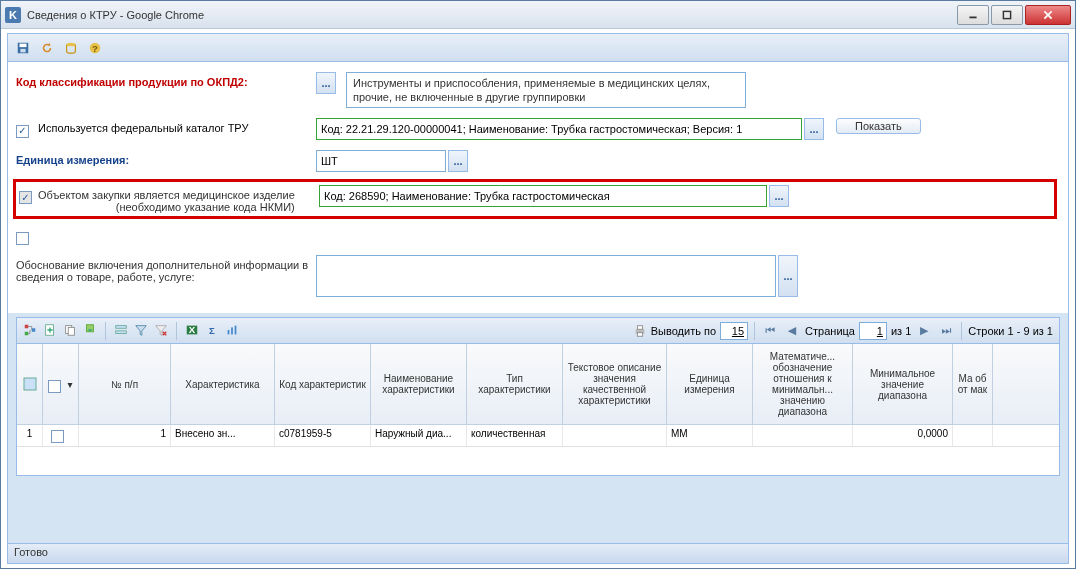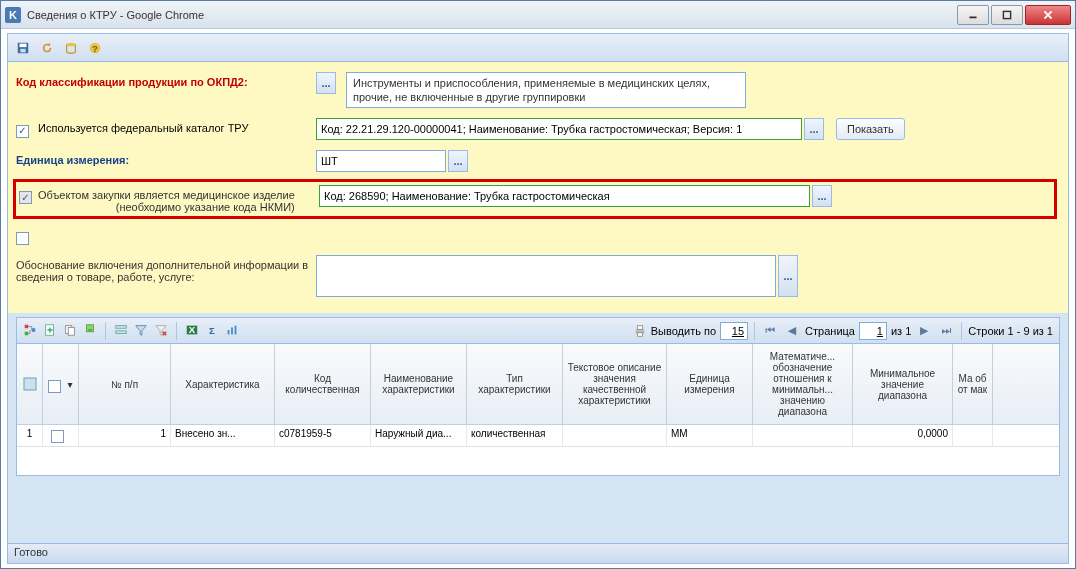--- a/index.html
+++ b/index.html
@@ -13,34 +13,34 @@
 .titlebar .spacer { flex: 1; }
 .winbtn { width: 32px; height: 20px; border: 1px solid #8899aa; background: linear-gradient(#f5f5f5,#ddd); margin-left: 2px; display: flex; align-items:center; justify-content:center; cursor:pointer; border-radius:2px;}
 .winbtn.close { background: linear-gradient(#e88,#c33); color:#fff; border-color:#a22; width:46px;}
 .winbtn svg { width: 12px; height: 12px; }
 
 .inner-frame { position: absolute; left: 6px; right: 6px; top: 32px; bottom: 4px; border: 1px solid #99bbe8; background: #d5e4f3; }
 
 .toolbar { height: 28px; background: linear-gradient(#e8eff8,#d0dff0); border-bottom: 1px solid #99bbe8; display:flex; align-items:center; padding: 0 6px; gap:6px; }
 .toolbar .tbtn { width:18px; height:18px; cursor:pointer; display:flex; align-items:center; justify-content:center; }
 
-.form-area { padding: 10px 8px 6px 8px; background: #fef9c3; }
+.form-area { padding: 10px 8px 6px 8px; background: #ffffff; }
 .row { display:flex; align-items:flex-start; margin-bottom: 10px; }
 .row .label { width: 300px; padding-top: 4px; color: #000; }
 .row .label.red { color: #c00000; font-weight: bold; }
 .row .label.blue { color: #15428b; font-weight: bold; }
 .row .fieldwrap { display:flex; align-items:flex-start; gap:2px; }
 .input { height: 22px; border: 1px solid #7eadd9; background:#fff; padding: 2px 4px; }
 .input.green { border-color: #36a336; }
 .ellipsis-btn { width: 20px; height: 22px; border:1px solid #99bbe8; background: linear-gradient(#f0f5fb,#d3e1f1); cursor:pointer; display:flex;align-items:center;justify-content:center; color:#2a5a9a; font-weight:bold;}
 .desc-box { border:1px solid #7eadd9; background:#fff; padding:3px 6px; width:400px; min-height:34px; color:#333; line-height:14px;}
 .checkbox { width:13px; height:13px; border:1px solid #7a9ac0; background:#fff; display:inline-flex; align-items:center; justify-content:center; margin-right:6px; position:relative; top:2px; cursor:pointer;}
 .checkbox.checked::after { content:"✓"; font-size:10px; color:#2a5a9a; line-height:10px;}
 .checkbox.disabled { background:#e5e5e5; }
-.btn { height:22px; padding: 0 10px; border:1px solid #99bbe8; background:linear-gradient(#fdfdfd,#e3ebf5); border-radius:3px; cursor:pointer; color:#333;}
+.btn { height:16px; padding: 0 18px; border:1px solid #99bbe8; background:linear-gradient(#fdfdfd,#e3ebf5); border-radius:3px; cursor:pointer; color:#333;}
 .red-frame { border: 3px solid #d40000; padding: 3px; margin:-3px; }
 
 .textarea { border:1px solid #7eadd9; background:#fff; width:460px; height:42px; padding:3px; resize:none;}
 
 .grid-section { margin: 4px 8px 8px 8px; border:1px solid #99bbe8; background:#fff;}
 .grid-toolbar { height: 26px; background: linear-gradient(#e8eff8,#d0dff0); border-bottom:1px solid #99bbe8; display:flex; align-items:center; padding:0 6px; gap:6px;}
 .grid-toolbar .sep { width:1px; height:18px; background:#b0c4de; margin:0 2px;}
 .grid-toolbar .right { margin-left:auto; display:flex; align-items:center; gap:4px; }
 .grid-toolbar .pginput { width:28px; height:18px; border:1px solid #7eadd9; text-align:right; padding:0 3px;text-decoration:underline;}
 .grid-toolbar .navbtn { width:18px;height:18px; cursor:pointer; display:flex;align-items:center;justify-content:center; color:#5a7ba0;}
@@ -148,21 +148,21 @@
       <div class="row">
         <div class="red-frame" style="display:flex; align-items:flex-start; width:100%;">
           <div class="label" style="display:flex; text-align:right;">
             <span class="checkbox checked disabled"></span>
             <span style="color:#333;">
               <span>Объектом закупки является медицинское изделие</span><br>
               <span>(необходимо указание кода НКМИ)</span>
             </span>
           </div>
           <div class="fieldwrap">
-            <input class="input green" style="width: 491px;" value="Код: 268590; Наименование: Трубка гастростомическая">
+            <input class="input green" style="width: 448px;" value="Код: 268590; Наименование: Трубка гастростомическая">
             <div class="ellipsis-btn">...</div>
           </div>
         </div>
       </div>
 
       <div class="row">
         <div class="label" style="width:auto">
           <span class="checkbox"></span>
         </div>
       </div>
@@ -247,21 +247,21 @@
 
       <div class="grid-header">
         <div class="hcell" style="width:26px">
             <svg width="14" height="14">
               <rect x="1" y="1" width="12" height="12" fill="#c9e0f7" stroke="#6a9"></rect>
             </svg>
           </div>
         <div class="hcell" style="width:36px"><span class="checkbox"></span>▾</div>
         <div class="hcell" style="width:92px">№ п/п</div>
         <div class="hcell" style="width:104px">Характеристика</div>
-        <div class="hcell" style="width:96px">Код количественная</div>
+        <div class="hcell" style="width:96px">Код характеристик</div>
         <div class="hcell" style="width:96px">Наименование характеристики</div>
         <div class="hcell" style="width:96px">Тип характеристики</div>
         <div class="hcell" style="width:104px">Текстовое описание значения качественной характеристики</div>
         <div class="hcell" style="width:86px">Единица измерения</div>
         <div class="hcell" style="width:100px">Математиче... обозначение отношения к минимальн... значению диапазона</div>
         <div class="hcell" style="width:100px">Минимальное значение диапазона</div>
         <div class="hcell" style="width:40px">Ма об от мак</div>
       </div>
 
       <div class="grid-body">

